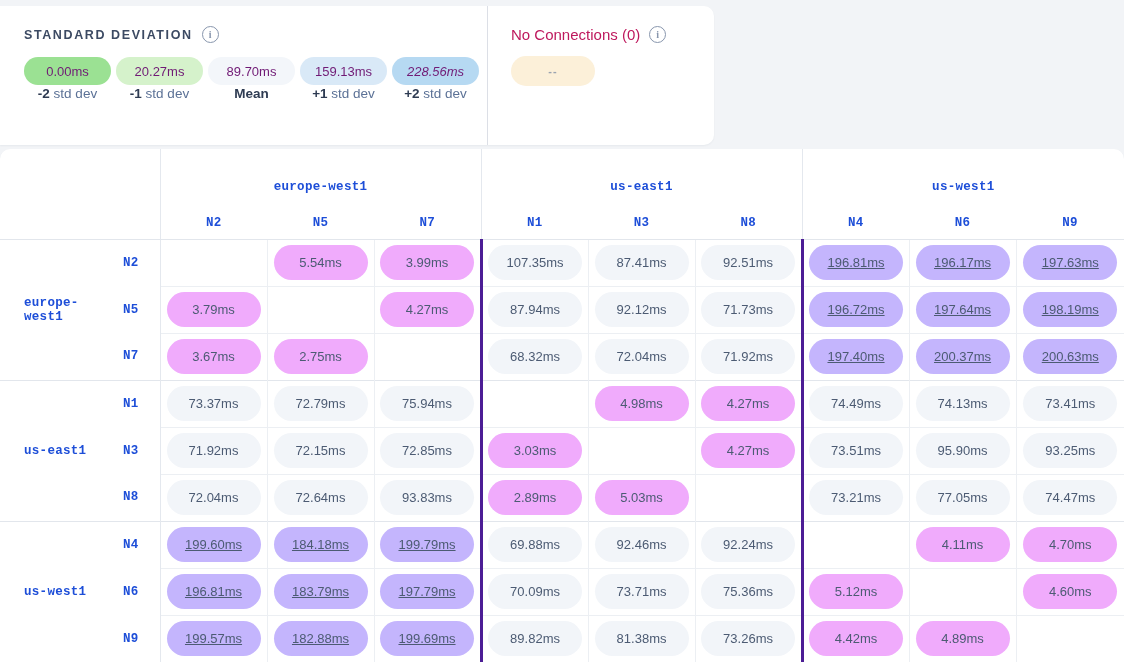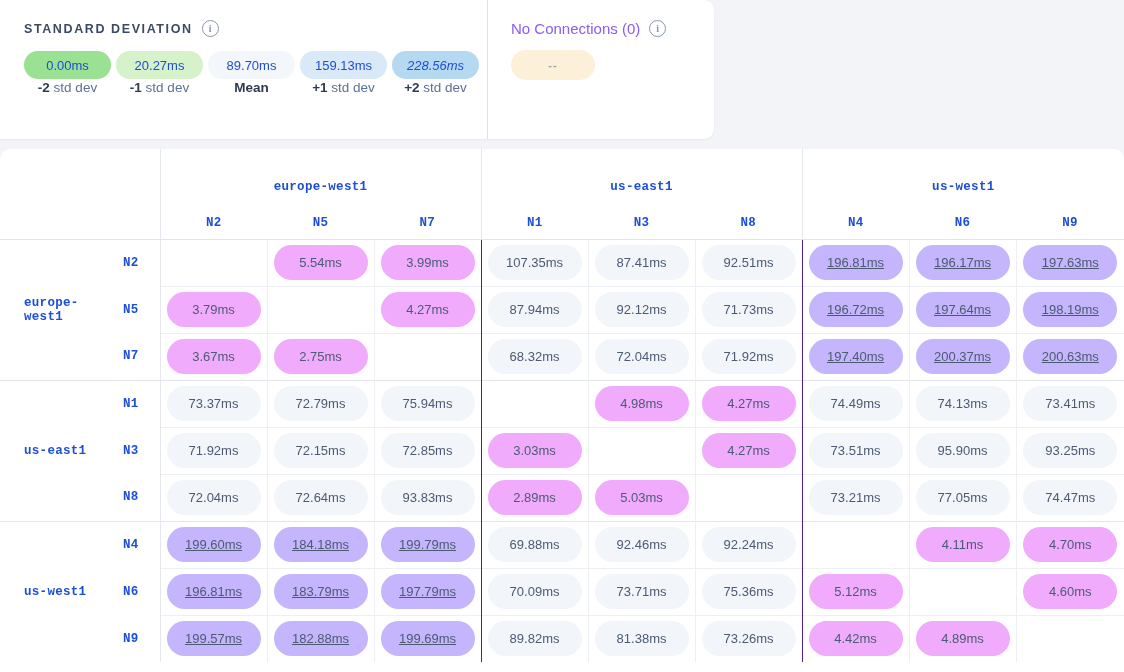--- a/index.html
+++ b/index.html
@@ -6,55 +6,55 @@
   html,body { width:1124px; height:672px; overflow:hidden; }
   body {
     background:#f2f4f7;
     font-family:"Liberation Sans", sans-serif;
     position:relative;
     color:#44546a;
   }
 
   
   .legend-card {
-    position:absolute; left:0; top:0;
+    position:absolute; left:0; top:6px;
     width:714px; height:139px;
     background:#ffffff;
     border-radius:0 10px 10px 0;
     box-shadow:0 1px 2px rgba(20,30,55,0.05);
     display:flex;
   }
   .legend-left {
     width:488px;
     padding:20px 0 0 24px;
     border-right:1px solid #dcdfe6;
   }
   .legend-right { flex:1; padding:20px 0 0 23px; }
 
   .legend-title-row { display:flex; align-items:center; gap:9px; }
   .legend-title {
     font-size:12.5px; font-weight:bold; letter-spacing:1.6px;
     color:#3c4a63;
   }
-  .nc-title { font-size:15px; color:#8b5cf6; }
+  .nc-title { font-size:15px; color:#be185d; }
 
   .info-icon {
     width:17px; height:17px; border:1.5px solid #8896ad; border-radius:50%;
     display:inline-flex; align-items:center; justify-content:center;
     font-size:10px; color:#8896ad; font-weight:bold;
     font-family:"Liberation Serif", serif;
     cursor:pointer; flex:none;
   }
 
   .stops-row { display:flex; gap:5px; margin-top:14px; }
   .stop-col { width:87px; display:flex; flex-direction:column; align-items:center; }
   .stop-pill {
     width:87px; height:28px; border-radius:14px;
     display:flex; align-items:center; justify-content:center;
-    font-size:13px; color:#1d4ed8;
+    font-size:13px; color:#701a75;
   }
   .stop-label { margin-top:1px; font-size:13.5px; white-space:nowrap; }
   .stop-label .b { font-weight:bold; color:#2e3b52; }
   .stop-label .m { color:#5b7196; }
 
   .nc-pill {
     margin-top:13px;
     width:84px; height:30px; border-radius:15px;
     display:flex; align-items:center; justify-content:center;
     font-size:11px; font-weight:bold; letter-spacing:1px; color:#9aa3b0;
@@ -83,21 +83,21 @@
     text-align:center; vertical-align:bottom; padding-bottom:13px; height:58px;
   }
   thead .node-cell {
     text-align:center; vertical-align:middle; height:32px;
     border-bottom:1px solid #e2e6ec;
   }
   thead .group-sep { border-left:1px solid #e4e8ee; }
 
   tbody tr { height:47px; }
   tbody td { border-left:1px solid #eceff3; text-align:center; vertical-align:middle; }
-  tbody td.group-sep { border-left:1px solid #4c1d95; }
+  tbody td.group-sep { border-left:3px solid #4c1d95; }
   tbody td { border-top:1px solid #eceff3; }
   tbody tr.group-start td { border-top:1px solid #e2e6ec; }
   tbody tr:first-child td { border-top:none; }
 
   th.region-cell {
     text-align:left; padding-left:24px; vertical-align:middle;
   }
   th.node-row-cell {
     text-align:right; padding-right:21px; vertical-align:middle;
     border-right:1px solid #e4e8ee;

